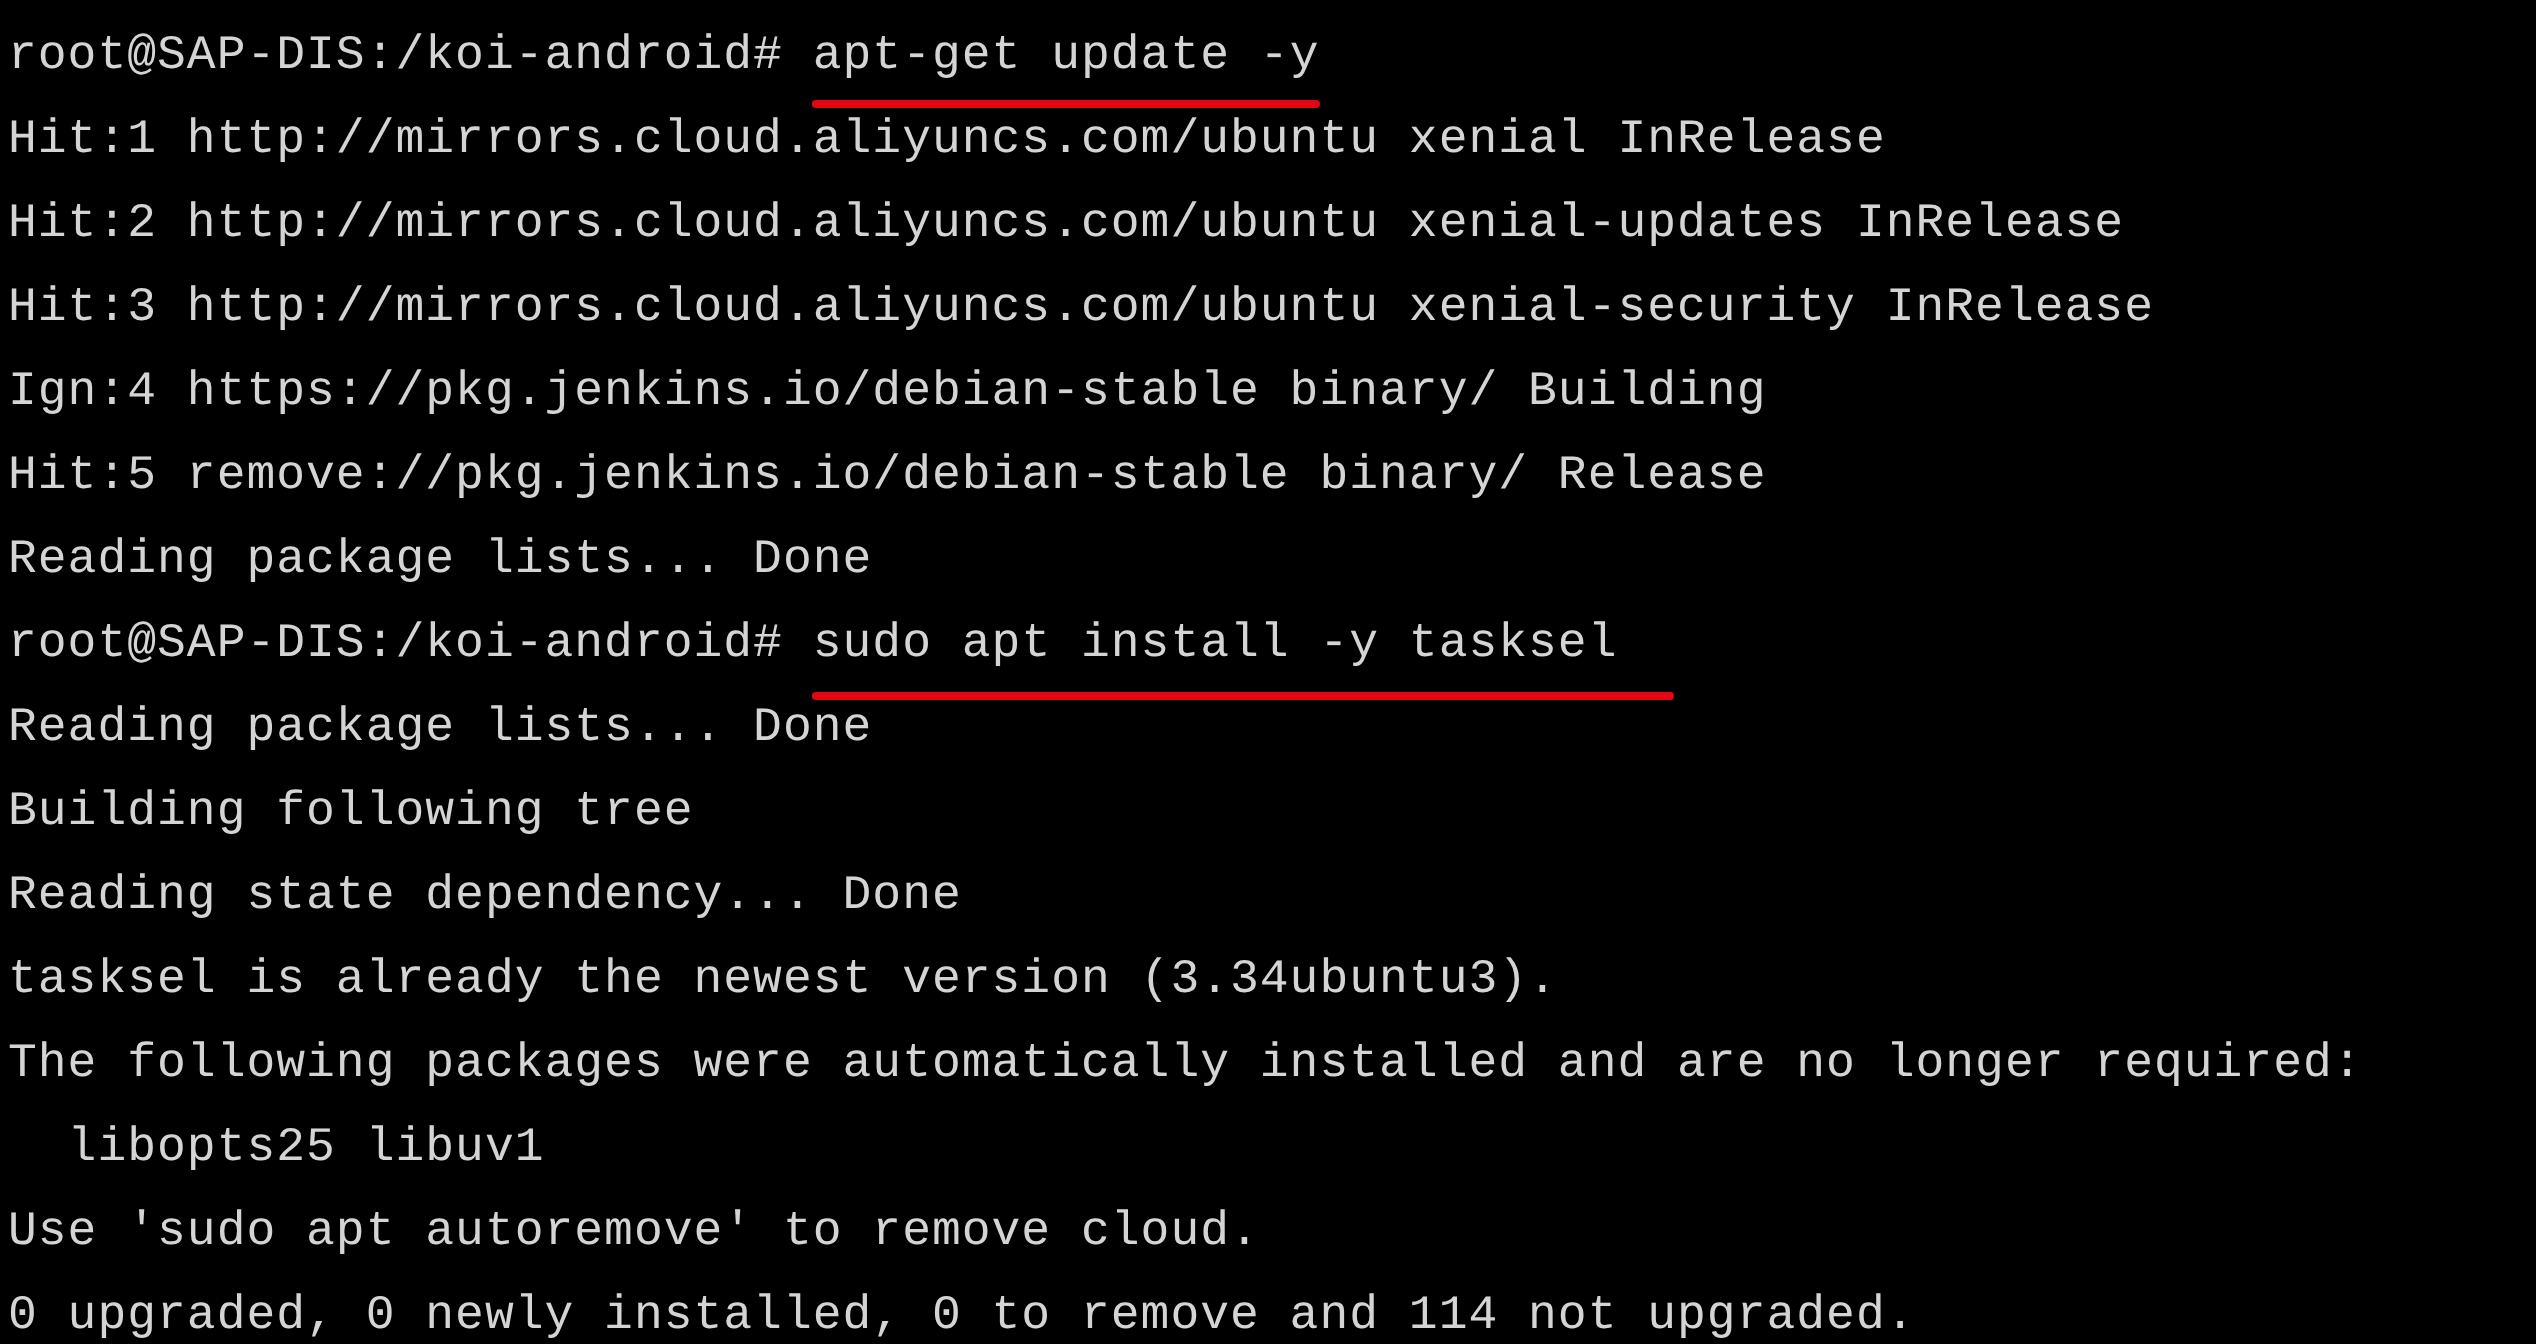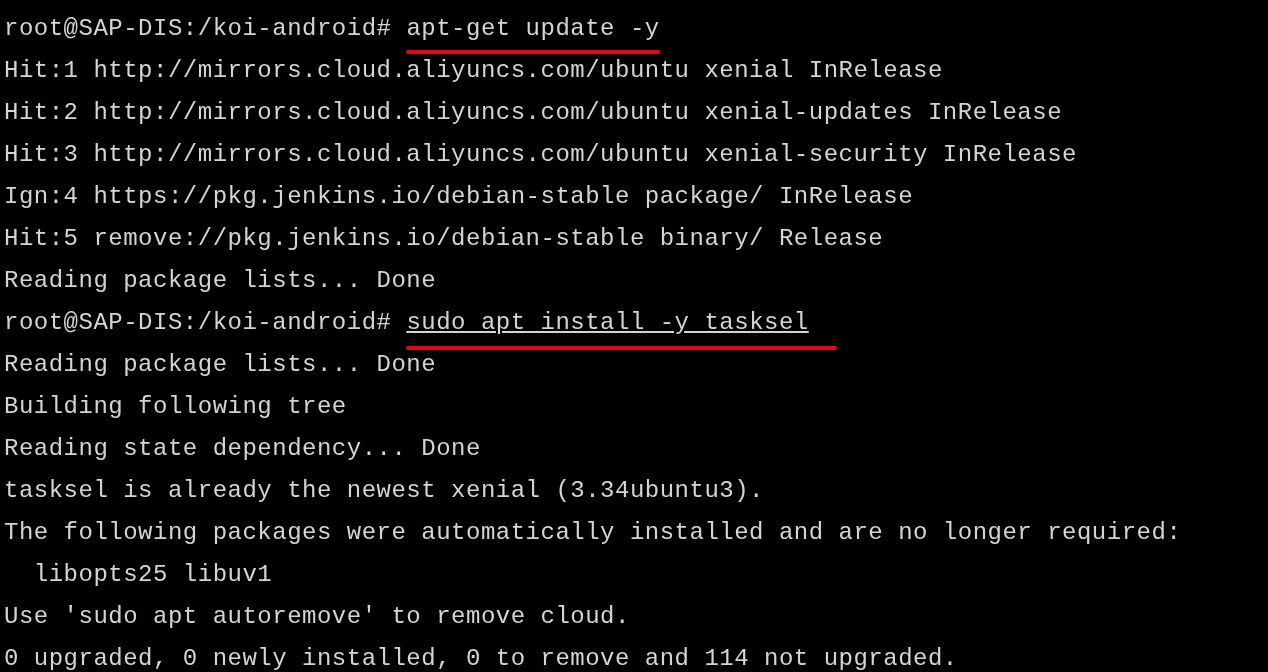--- a/index.html
+++ b/index.html
@@ -33,44 +33,43 @@
       left: 0;
       right: 0;
       bottom: -4px;
       height: 4px;
       background-color: #e30613;
       border-radius: 2px;
     }
     .underline-red-wide {
       position: relative;
       display: inline-block;
-      text-decoration: underline;
     }
     .underline-red-wide::after {
       content: '';
       position: absolute;
       left: 0;
       right: -28px;
       bottom: -6px;
       height: 4px;
       background-color: #e30613;
       border-radius: 2px;
     }
   </style>
 </head>
 <body>
 
 <div class="terminal-line"><span>root@SAP-DIS:/koi-android# </span><span class="underline-red"><span>apt-get update -y</span></span></div>
 <div class="terminal-line">Hit:1 http://mirrors.cloud.aliyuncs.com/ubuntu xenial InRelease</div>
 <div class="terminal-line">Hit:2 http://mirrors.cloud.aliyuncs.com/ubuntu xenial-updates InRelease</div>
 <div class="terminal-line">Hit:3 http://mirrors.cloud.aliyuncs.com/ubuntu xenial-security InRelease</div>
-<div class="terminal-line">Ign:4 https://pkg.jenkins.io/debian-stable package/ InRelease</div>
+<div class="terminal-line">Ign:4 https://pkg.jenkins.io/debian-stable binary/ Building</div>
 <div class="terminal-line">Hit:5 remove://pkg.jenkins.io/debian-stable binary/ Release</div>
 <div class="terminal-line">Reading package lists... Done</div>
 <div class="terminal-line"><span>root@SAP-DIS:/koi-android# </span><span class="underline-red-wide"><span>sudo apt install -y tasksel</span></span></div>
 <div class="terminal-line">Reading package lists... Done</div>
 <div class="terminal-line">Building following tree</div>
 <div class="terminal-line">Reading state dependency... Done</div>
-<div class="terminal-line">tasksel is already the newest xenial (3.34ubuntu3).</div>
+<div class="terminal-line">tasksel is already the newest version (3.34ubuntu3).</div>
 <div class="terminal-line">The following packages were automatically installed and are no longer required:</div>
 <div class="terminal-line">  libopts25 libuv1</div>
 <div class="terminal-line">Use 'sudo apt autoremove' to remove cloud.</div>
 <div class="terminal-line">0 upgraded, 0 newly installed, 0 to remove and 114 not upgraded.</div>
 
 </body></html>

